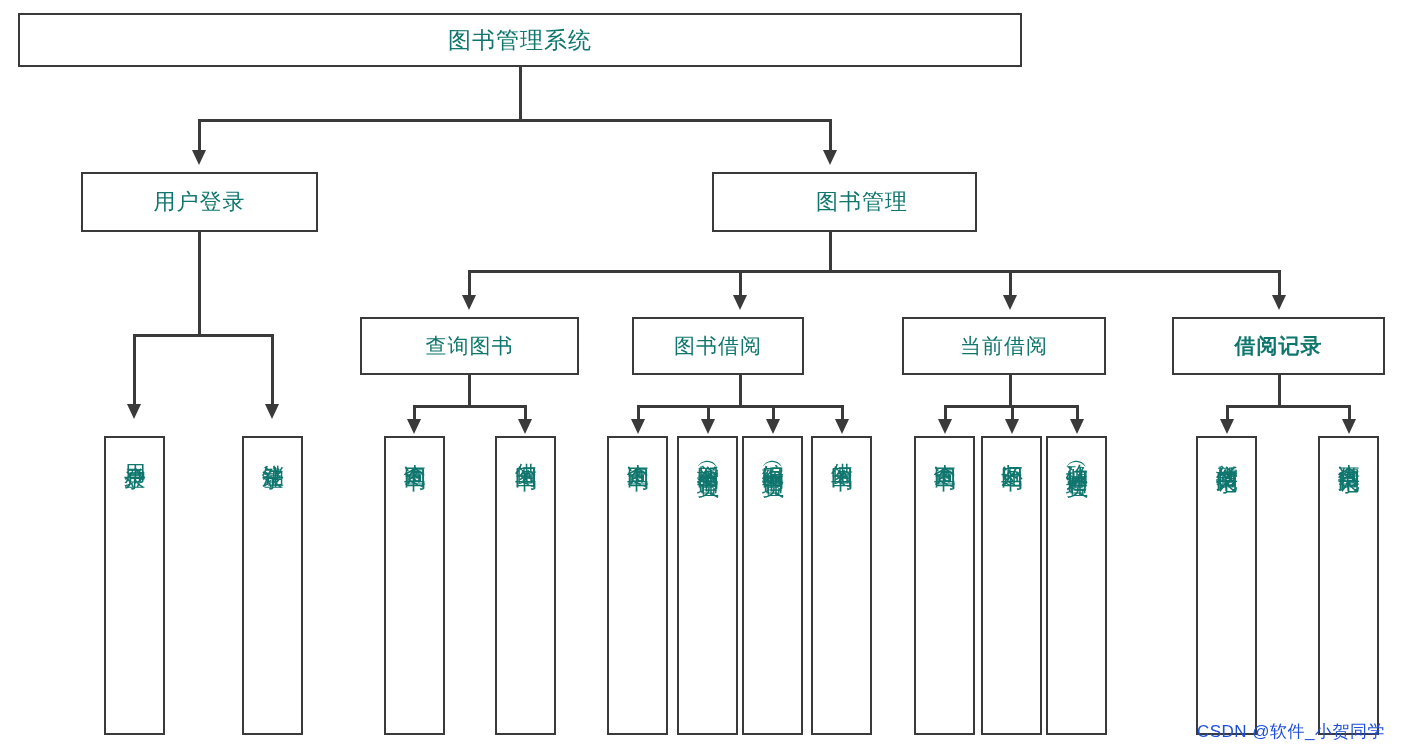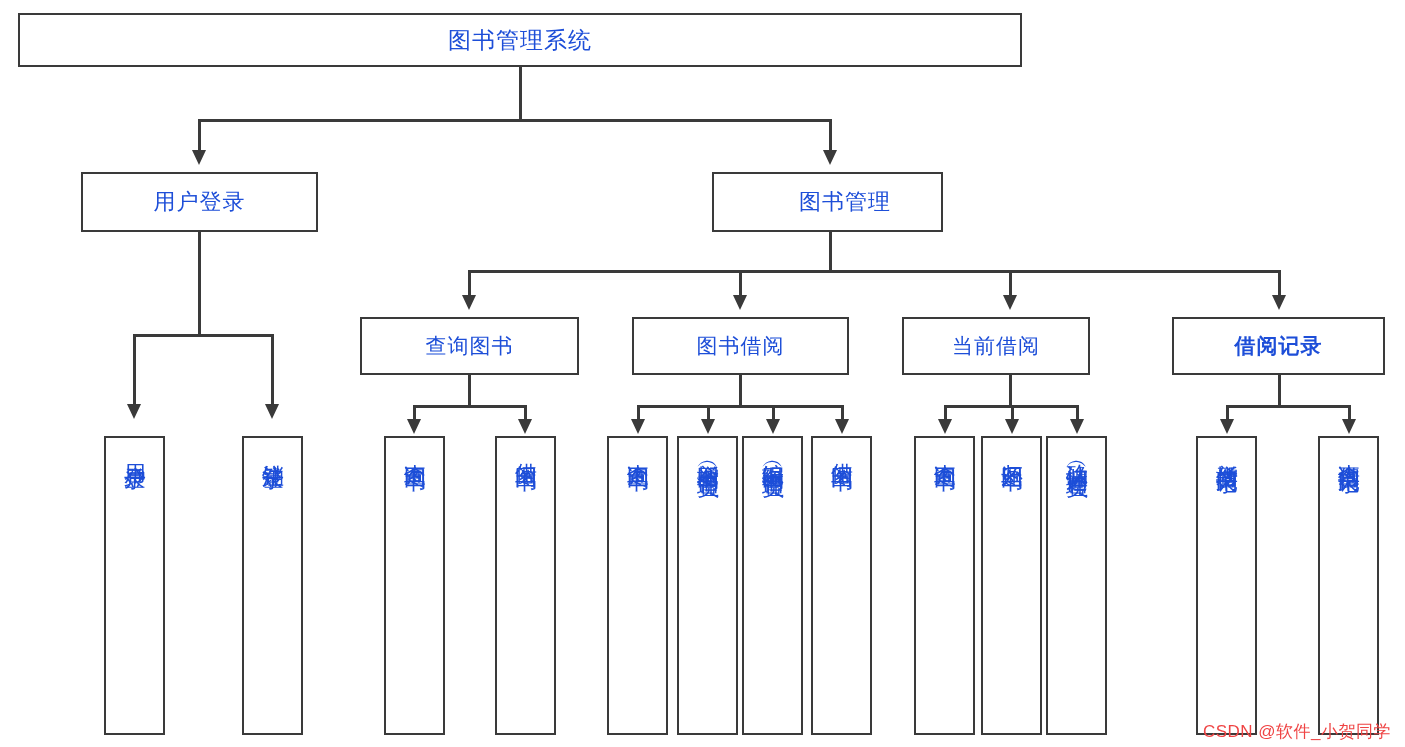--- a/index.html
+++ b/index.html
@@ -14,21 +14,21 @@
 
   
   .node{
     position:absolute;
     box-sizing:border-box;
     background:#ffffff;
     border:2.5px solid #3a3a3a;
     display:flex;
     align-items:center;
     justify-content:center;
-    color:#1d4ed8;
+    color:#0f766e;
     z-index:3;
   }
   .node .label{
     display:block;
     text-align:center;
     letter-spacing:1px;
     white-space:nowrap;
   }
 
   
@@ -61,24 +61,24 @@
     width:0;height:0;
     border-left:7px solid transparent;
     border-right:7px solid transparent;
     border-top:15px solid #3a3a3a;
     z-index:2;
   }
 
   
   .watermark{
     position:absolute;
-    right:14px;bottom:4px;
+    right:20px;bottom:4px;
     font-family:"Liberation Sans","DejaVu Sans",sans-serif;
     font-size:17px;
-    color:#ef4444;
+    color:#1d4ed8;
     letter-spacing:0.5px;
     z-index:5;
     white-space:nowrap;
   }
 </style>
 </head>
 <body>
 
 <div id="canvas">
 
@@ -91,21 +91,21 @@
   <div class="hline" style="left:198px;top:119px;width:634px;"></div>
 
   <div class="vline" style="left:198px;top:119px;height:34px;"></div>
   <div class="arrow" style="left:192px;top:150px;"></div>
   <div class="vline" style="left:829px;top:119px;height:34px;"></div>
   <div class="arrow" style="left:823px;top:150px;"></div>
 
   <div class="node h1" style="left:81px;top:172px;width:237px;height:60px;">
     <span class="label">用户登录</span>
   </div>
-  <div class="node h1" style="left:712px;top:172px;width:231px;height:60px;padding-left:35px;">
+  <div class="node h1" style="left:712px;top:172px;width:265px;height:60px;padding-left:35px;">
     <span class="label">图书管理</span>
   </div>
 
   <div class="vline" style="left:198px;top:232px;height:104px;"></div>
   <div class="hline" style="left:133px;top:334px;width:139px;"></div>
   <div class="vline" style="left:133px;top:334px;height:72px;"></div>
   <div class="arrow" style="left:127px;top:404px;"></div>
   <div class="vline" style="left:271px;top:334px;height:72px;"></div>
   <div class="arrow" style="left:265px;top:404px;"></div>
 
@@ -116,24 +116,24 @@
   <div class="vline" style="left:739px;top:270px;height:28px;"></div>
   <div class="arrow" style="left:733px;top:295px;"></div>
   <div class="vline" style="left:1009px;top:270px;height:28px;"></div>
   <div class="arrow" style="left:1003px;top:295px;"></div>
   <div class="vline" style="left:1278px;top:270px;height:28px;"></div>
   <div class="arrow" style="left:1272px;top:295px;"></div>
 
   <div class="node h2" style="left:360px;top:317px;width:219px;height:58px;">
     <span class="label">查询图书</span>
   </div>
-  <div class="node h2" style="left:632px;top:317px;width:217px;height:58px;font-family:Liberation Mono, monospace;">
+  <div class="node h2" style="left:632px;top:317px;width:172px;height:58px;font-family:Liberation Mono, monospace;">
     <span class="label">图书借阅</span>
   </div>
-  <div class="node h2" style="left:902px;top:317px;width:188px;height:58px;">
+  <div class="node h2" style="left:902px;top:317px;width:204px;height:58px;">
     <span class="label">当前借阅</span>
   </div>
   <div class="node h2" style="left:1172px;top:317px;width:213px;height:58px;font-weight:bold;">
     <span class="label">借阅记录</span>
   </div>
 
   <div class="vline" style="left:468px;top:375px;height:32px;"></div>
   <div class="hline" style="left:413px;top:405px;width:113px;"></div>
   <div class="vline" style="left:413px;top:405px;height:16px;"></div>
   <div class="arrow" style="left:407px;top:419px;"></div>

